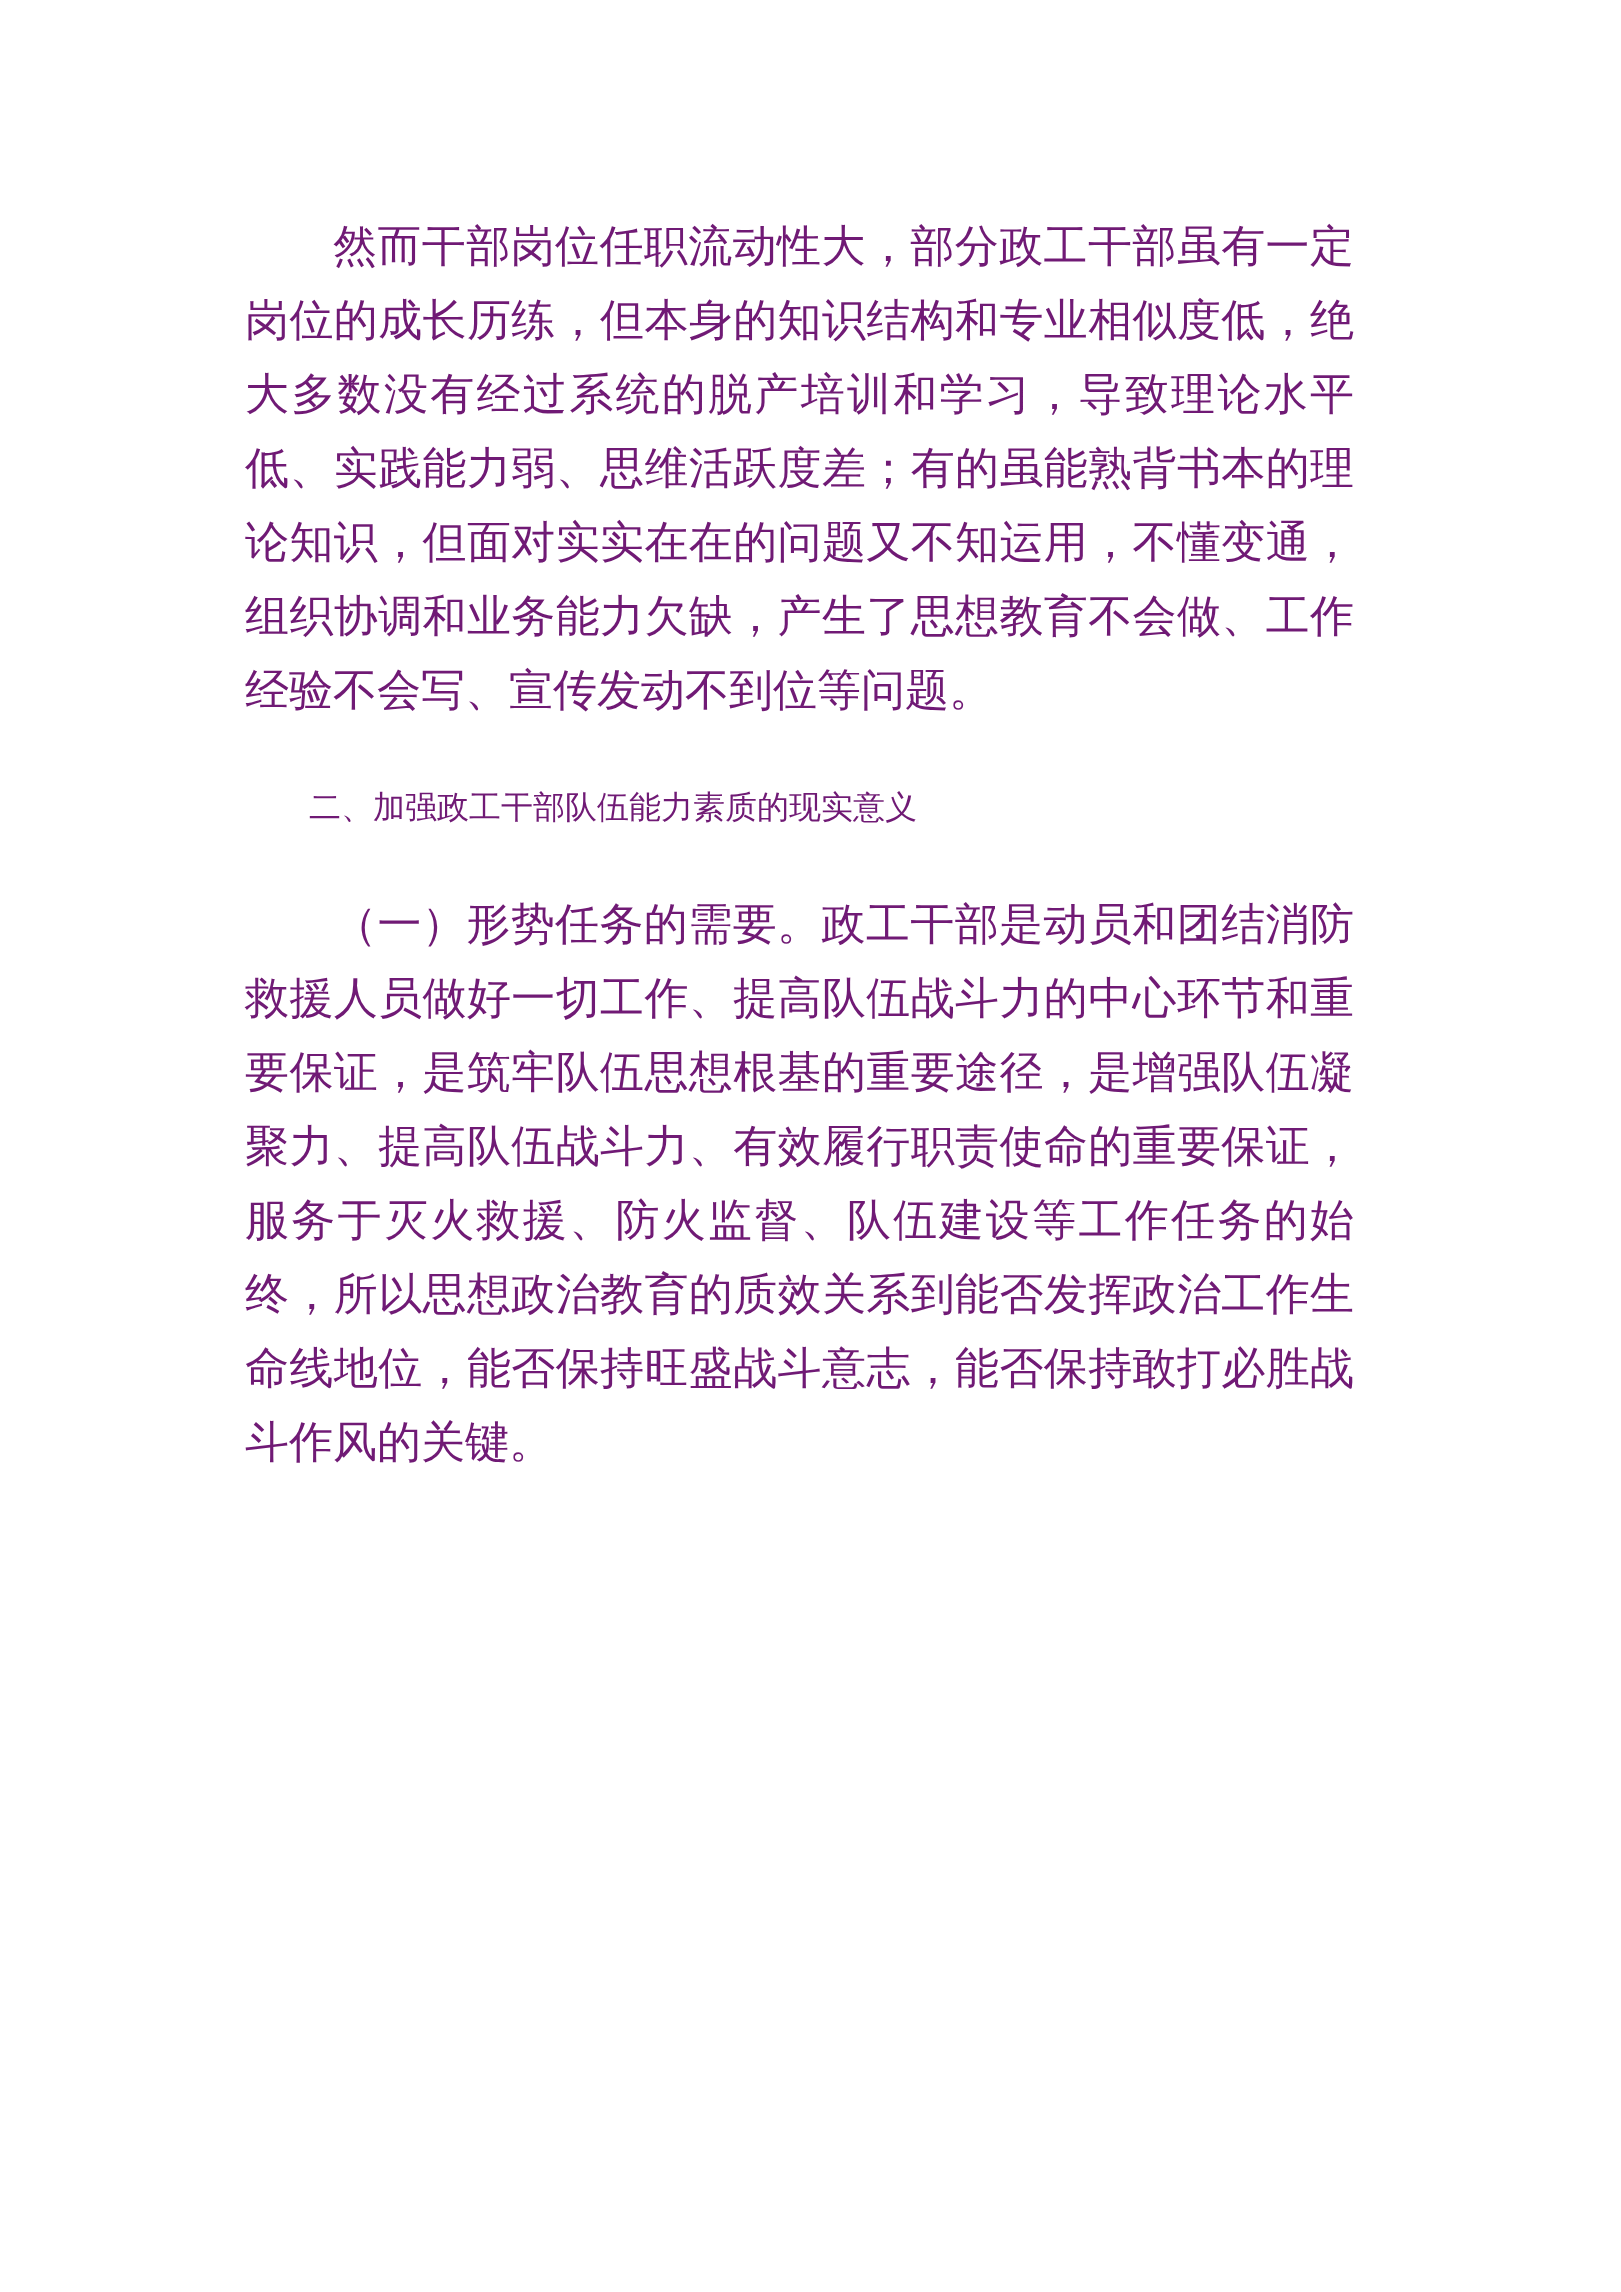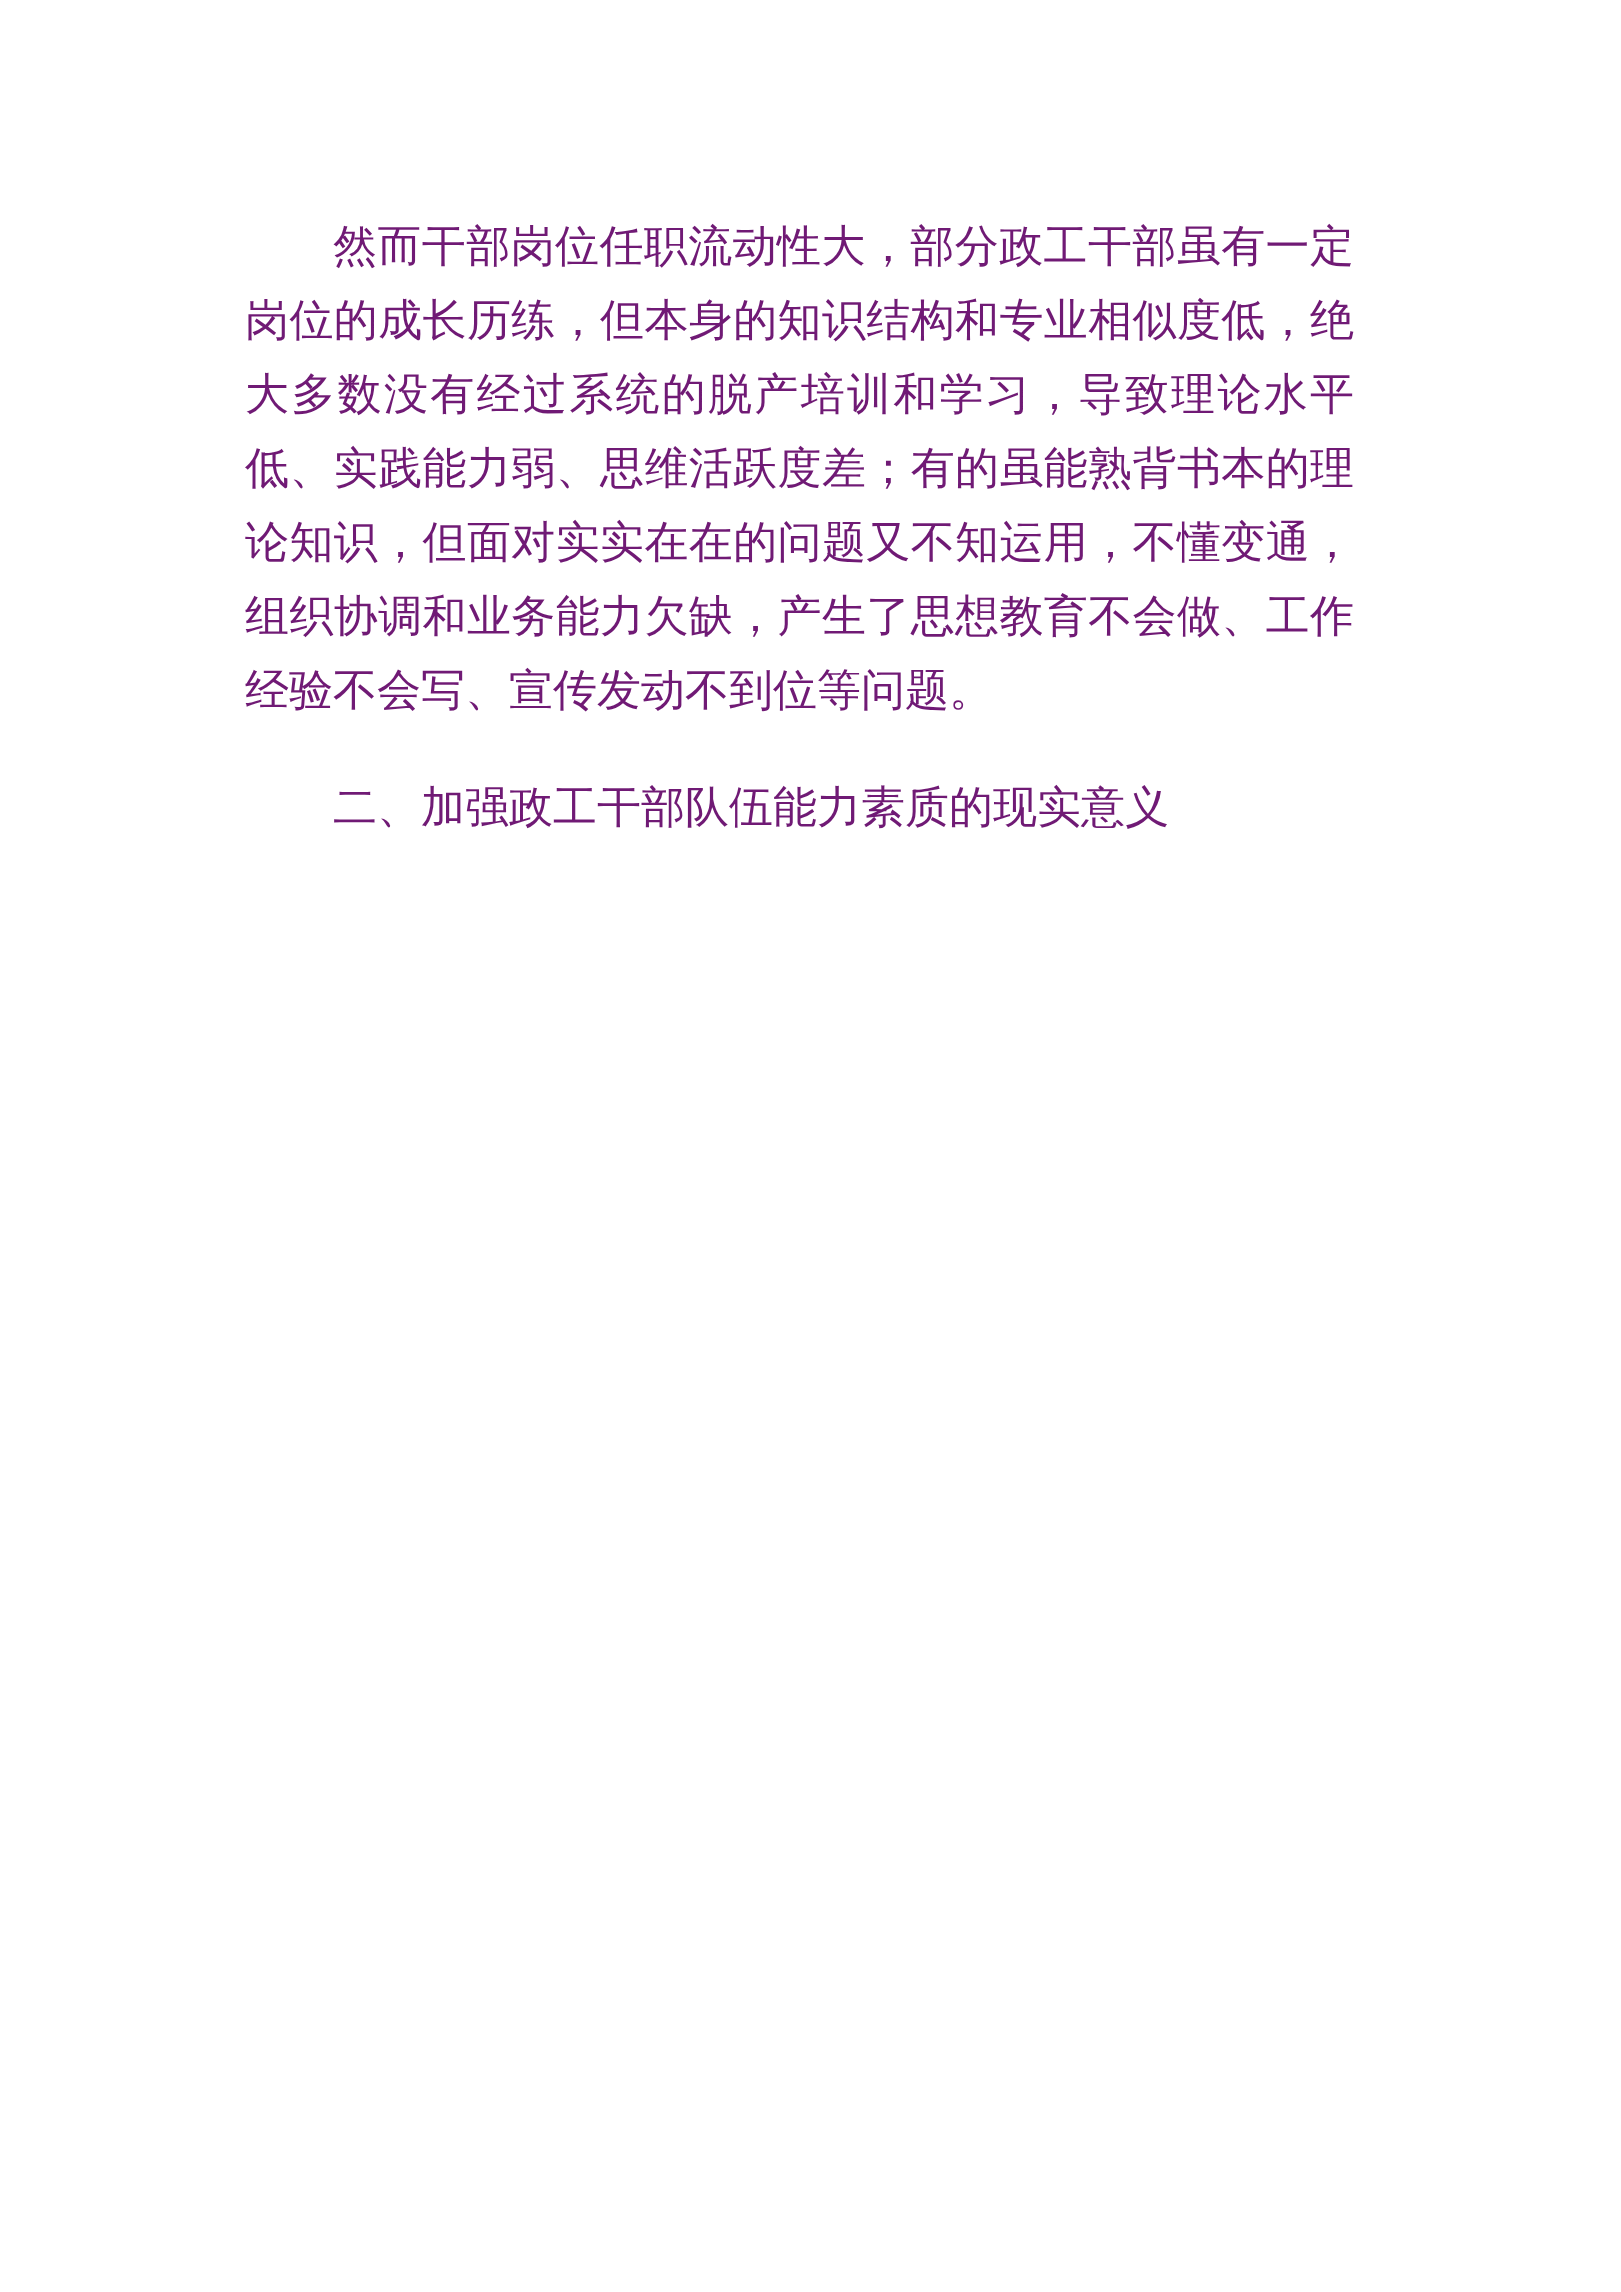--- a/index.html
+++ b/index.html
@@ -25,31 +25,32 @@
   .para {
     margin: 0 0 43px 0;
     text-indent: 2em;
     font-weight: normal;
     word-break: break-all;
     overflow-wrap: anywhere;
   }
   .heading {
     margin: 0 0 43px 0;
     text-indent: 2em;
-    font-size: 44px;
+    font-size: 32px;
     line-height: 74px;
     font-weight: normal;
   }
   .para:last-child {
     margin-bottom: 0;
   }
 </style>
 </head>
 <body>
 
 <div class="page">
   <p class="para">然而干部岗位任职流动性大，部分政工干部虽有一定岗位的成长历练，但本身的知识结构和专业相似度低，绝大多数没有经过系统的脱产培训和学习，导致理论水平低、实践能力弱、思维活跃度差；有的虽能熟背书本的理论知识，但面对实实在在的问题又不知运用，不懂变通，组织协调和业务能力欠缺，产生了思想教育不会做、工作经验不会写、宣传发动不到位等问题。</p>
 
   <h2 class="heading">二、加强政工干部队伍能力素质的现实意义</h2>
 
+  <p class="para">（一）形势任务的需要。政工干部是动员和团结消防救援人员做好一切工作、提高队伍战斗力的中心环节和重要保证，是筑牢队伍思想根基的重要途径，是增强队伍凝聚力、提高队伍战斗力、有效履行职责使命的重要保证，服务于灭火救援、防火监督、队伍建设等工作任务的始终，所以思想政治教育的质效关系到能否发挥政治工作生命线地位，能否保持旺盛战斗意志，能否保持敢打必胜战斗作风的关键。</p>
 
 </div>
 
 
 </body></html>

